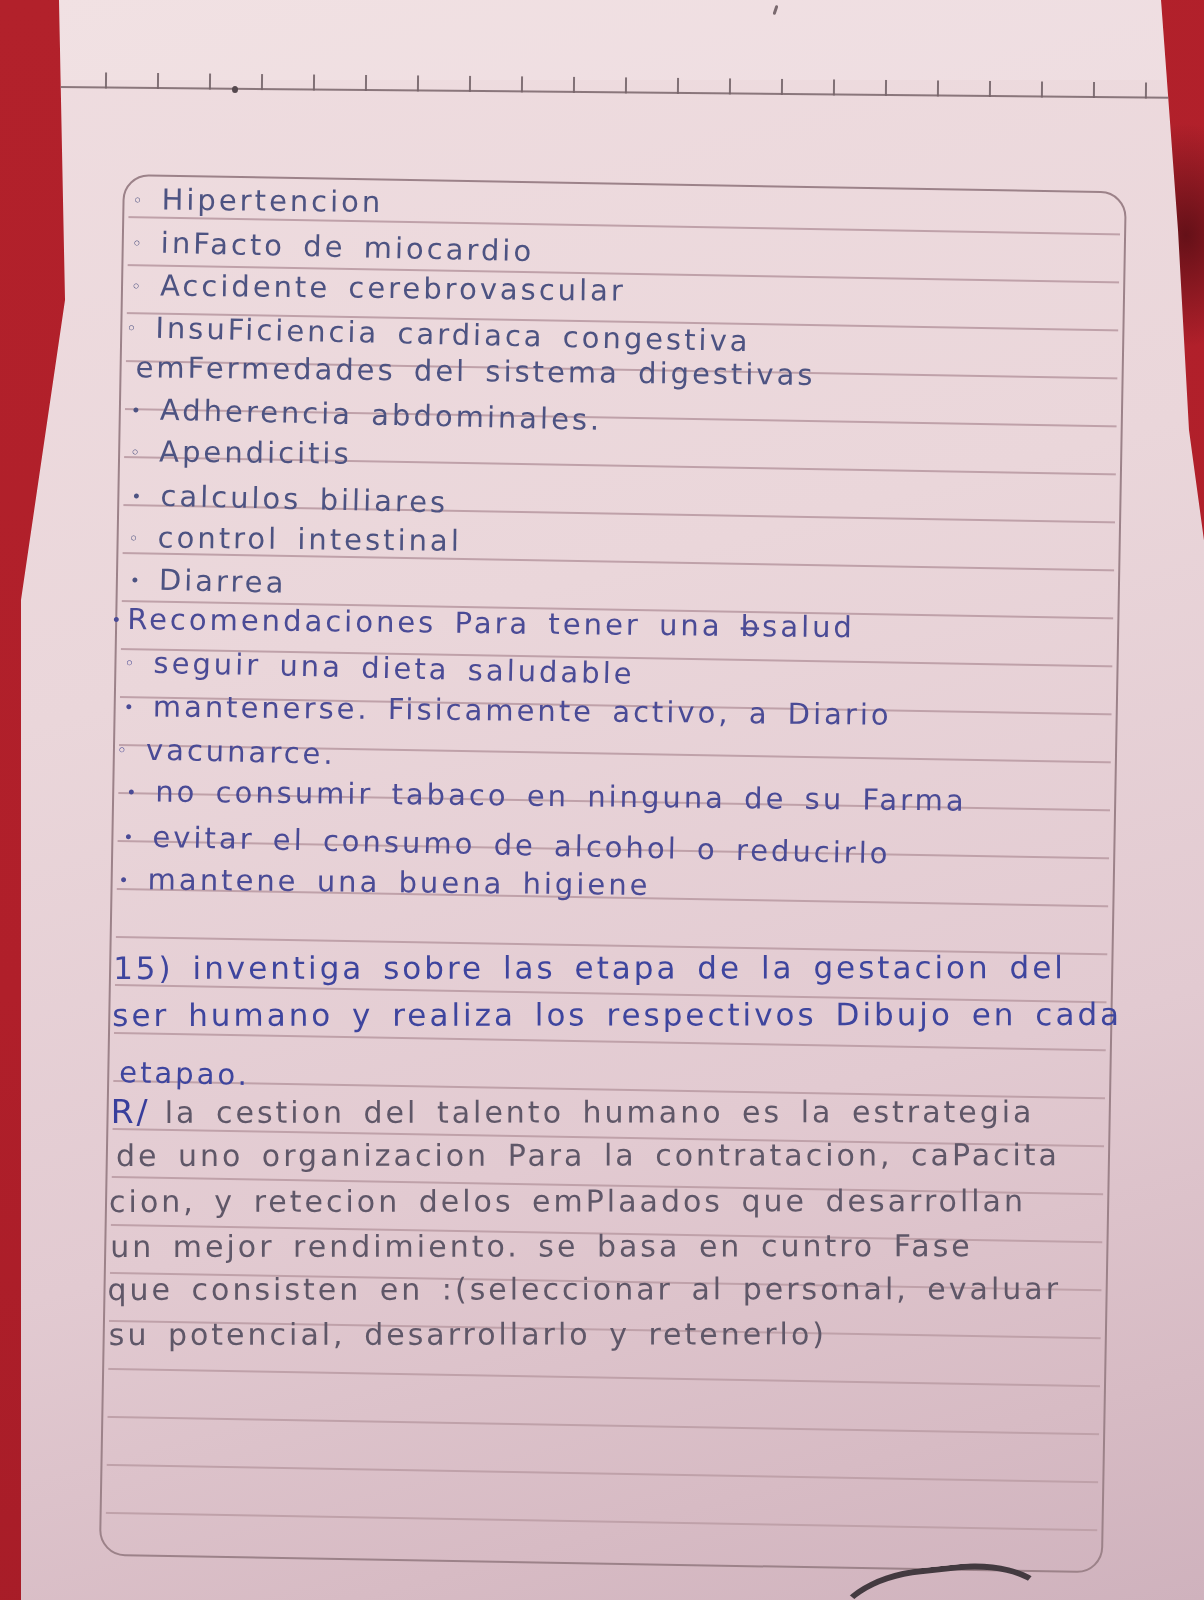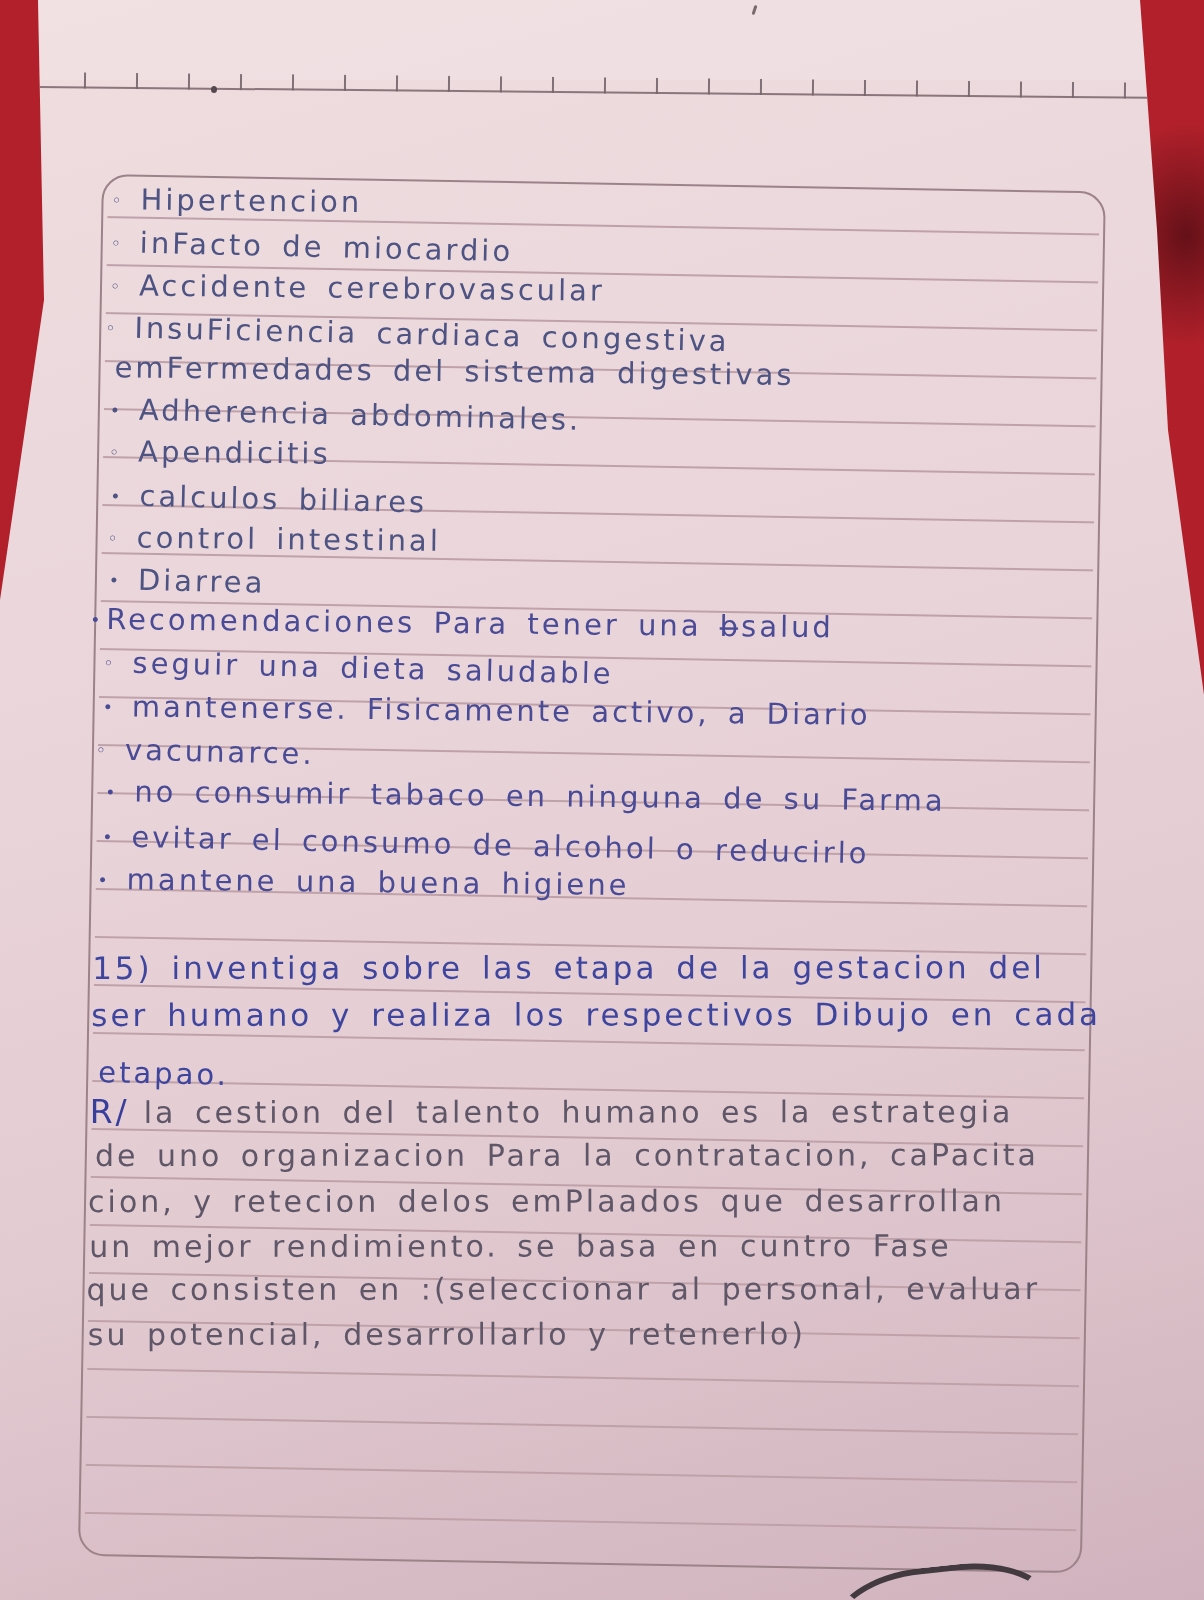--- a/index.html
+++ b/index.html
@@ -7,20 +7,21 @@
     position:relative;width:1204px;height:1600px;overflow:hidden;
     background:
       radial-gradient(ellipse 120px 160px at 1186px 235px, rgba(60,8,14,.65), rgba(60,8,14,0) 70%),
       linear-gradient(170deg,#b2212b 0%,#b01f2a 55%,#a51c27 100%);
     font-family:"DejaVu Sans",sans-serif;
   }
   #paper{
     position:absolute;inset:0;
     clip-path:polygon(38px 0,1140px 0,1157px 230px,1168px 430px,1204px 695px,1204px 1600px,0 1600px,0 600px,44px 300px);
     background:linear-gradient(165deg,#efdde0 0%,#ead6da 38%,#e2cad1 68%,#d7bbc4 88%,#cfb2bd 100%);
+    margin-left:21px;
   }
   #flap-tint{position:absolute;left:0;top:0;width:1204px;height:80px;background:rgba(255,255,255,.12);}
   #seam{position:absolute;left:34px;top:72px;width:1116px;height:16px;transform:rotate(.55deg);transform-origin:left center;}
   #seam .ticks{
     position:absolute;left:0;top:0;width:100%;height:14px;
     background:repeating-linear-gradient(90deg,transparent 0 50px,rgba(92,76,82,.75) 50px 52px);
     border-bottom:2px solid rgba(120,100,106,.85);
   }
   .speck-a{position:absolute;left:211px;top:86px;width:6px;height:7px;border-radius:50%;background:#55484e;}
   .speck-b{position:absolute;left:753px;top:5px;width:3px;height:10px;background:#7a6a6f;transform:rotate(18deg);border-radius:2px;}

